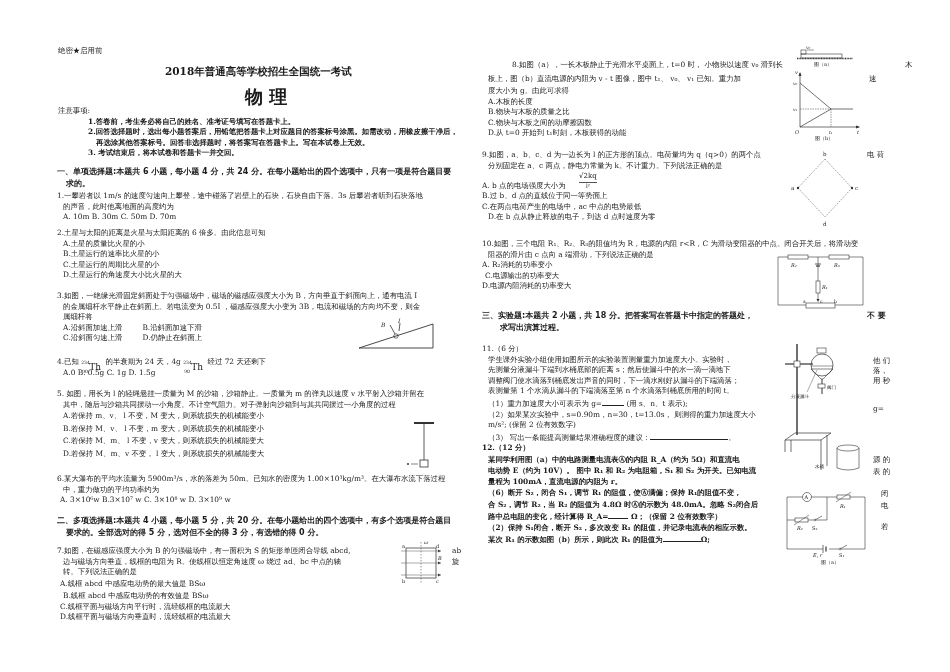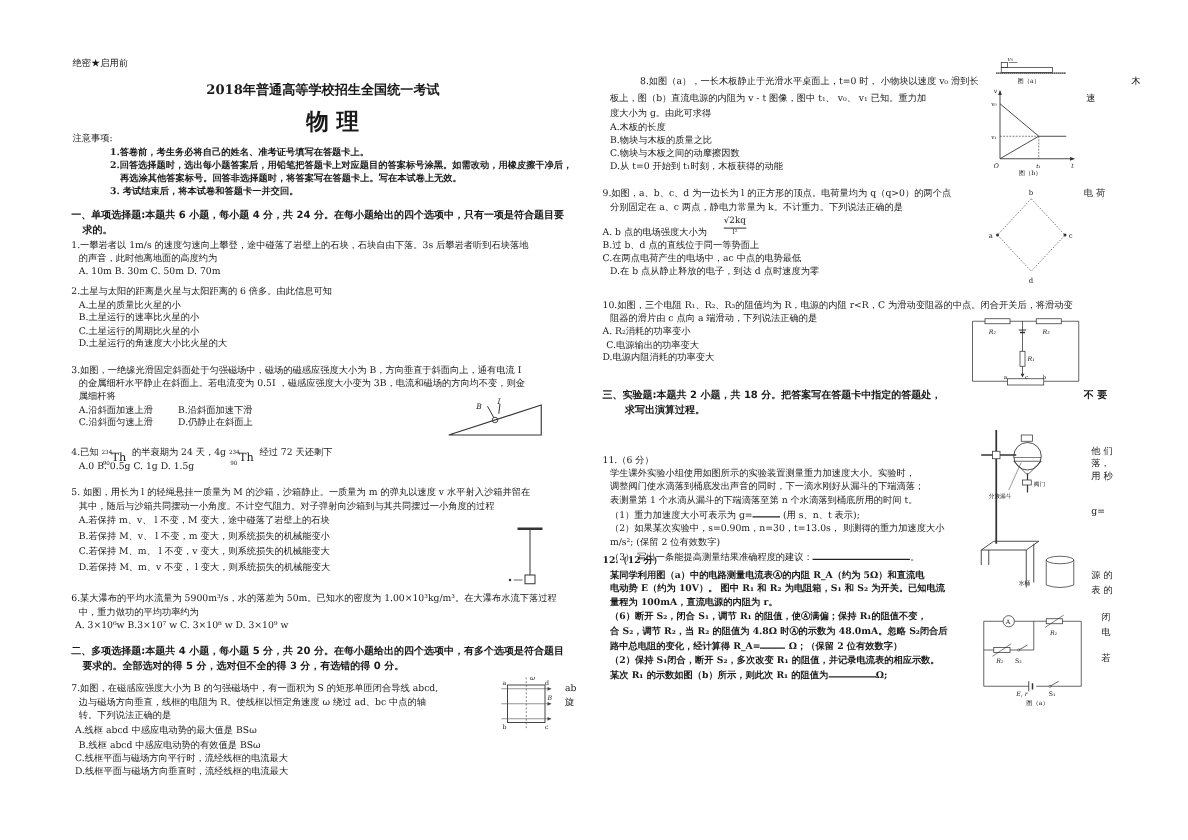--- a/index.html
+++ b/index.html
@@ -80,21 +80,21 @@
       <span style="position:absolute;left:8px;top:-2px;font-size:9px;">Th</span>
     </span>
     <span> 经过 72 天还剩下</span>
   </div>
   <div class="t ind2">A.0   B. 0.5g   C. 1g   D. 1.5g</div>
 </div>
 
 <div class="abs" style="left:57px;top:389px;">
   <div class="t">5. 如图，用长为 l 的轻绳悬挂一质量为 M 的沙箱，沙箱静止。一质量为 m 的弹丸以速度 v 水平射入沙箱并留在</div>
   <div class="t ind2">其中，随后与沙箱共同摆动一小角度。不计空气阻力。对子弹射向沙箱到与其共同摆过一小角度的过程</div>
-  <div class="t ind2" style="line-height:12.5px;">A.若保持 m、v、 l 不变，M 变大，途中碰落了岩壁上的石块</div>
+  <div class="t ind2" style="line-height:12.5px;">A.若保持 m、v、 l 不变，M 变大，则系统损失的机械能变小</div>
   <div class="t ind2" style="line-height:12.5px;">B.若保持 M、v、 l 不变，m 变大，则系统损失的机械能变小</div>
   <div class="t ind2" style="line-height:12.5px;">C.若保持 M、m、 l 不变，v 变大，则系统损失的机械能变大</div>
   <div class="t ind2" style="line-height:12.5px;">D.若保持 M、m、v 不变， l 变大，则系统损失的机械能变大</div>
 </div>
 
 <svg style="left:405px;top:421px;" width="40" height="50">
   <line x1="9" y1="2" x2="29" y2="2" stroke="#333" stroke-width="2"></line>
   <line x1="19" y1="2" x2="19" y2="39" stroke="#333" stroke-width="0.8"></line>
   <rect x="15" y="39" width="8" height="7" fill="none" stroke="#333" stroke-width="0.8"></rect>
   <circle cx="3" cy="43" r="1" fill="#333"></circle>
@@ -225,23 +225,24 @@
   <text x="27" y="49" font-size="4.5">a</text>
   <text x="44" y="49" font-size="4.5">c</text>
   <text x="58" y="49" font-size="4.5">b</text>
 </svg>
 
 <div class="abs" style="left:482px;top:310px;">
   <div class="hs" style="position:relative;width:410px;"><span>三、实验题:本题共 2 小题，共 18 分。把答案写在答题卡中指定的答题处，</span><span style="position:absolute;left:385px;">不 要</span></div>
   <div class="hs" style="padding-left:18px;">求写出演算过程。</div>
 </div>
 
-<div class="abs" style="left:482px;top:363px;">
+<div class="abs" style="left:482px;top:344px;">
   <div class="t">11.（6 分）</div>
   <div class="t ind2">学生课外实验小组使用如图所示的实验装置测量重力加速度大小。实验时，</div>
+  <div class="t ind2">先测量分液漏斗下端到水桶底部的距离 s；然后使漏斗中的水一滴一滴地下</div>
   <div class="t ind2">调整阀门使水滴落到桶底发出声音的同时，下一滴水刚好从漏斗的下端滴落；</div>
   <div class="t ind2">表测量第 1 个水滴从漏斗的下端滴落至第 n 个水滴落到桶底所用的时间 t。</div>
   <div class="t ind2"><span>（1）重力加速度大小可表示为 g=</span><span class="blank" style="width:22px;"></span><span> (用 s、n、t 表示);</span></div>
   <div class="t ind2">（2）如果某次实验中，s=0.90m，n=30，t=13.0s， 则测得的重力加速度大小</div>
   <div class="t ind2">m/s²;  (保留 2 位有效数字)</div>
   <div class="t ind2"><span>（3）  写出一条能提高测量结果准确程度的建议：</span><span class="blank" style="width:78px;"></span><span>。</span></div>
 </div>
 
 <div class="abs t" style="left:873px;top:356px;line-height:10px;">
   <div>他 们</div>

